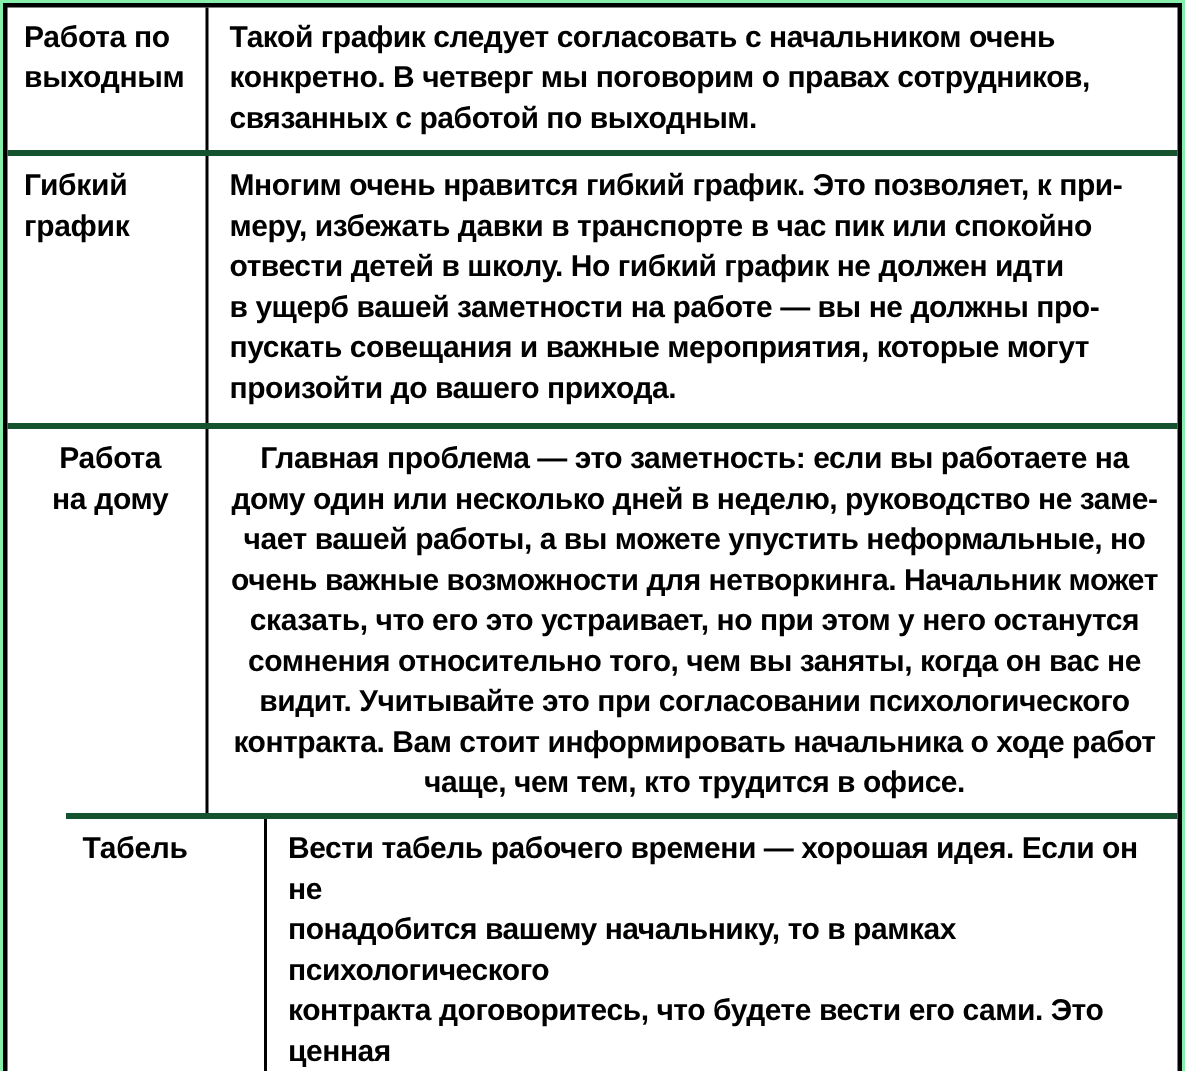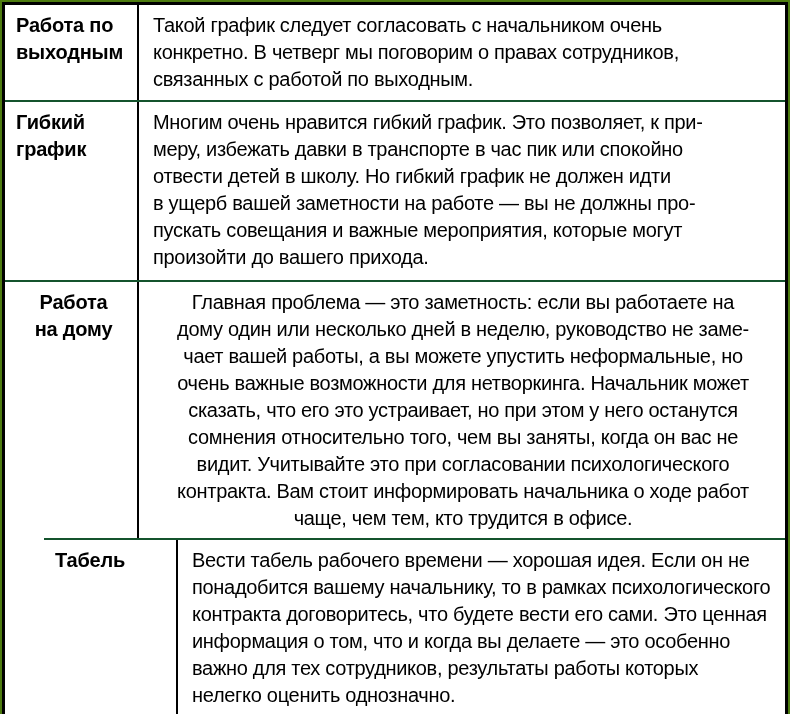--- a/index.html
+++ b/index.html
@@ -5,58 +5,59 @@
   html, body {
     margin: 0;
     padding: 0;
     background: #ffffff;
   }
   .page {
     width: 790px;
     height: 714px;
     box-sizing: border-box;
     padding: 2px;
-    background: #4d7c0f;
+    background: #86efac;
     font-family: "Liberation Sans", "DejaVu Sans", sans-serif;
     color: #000000;
   }
   .ref-table {
     box-sizing: border-box;
     width: 100%;
     min-height: 708px;
     border: 3px solid #000000;
     display: flex;
     flex-direction: column;
     background: #ffffff;
   }
   .row {
     display: flex;
     align-items: stretch;
   }
   .row + .row {
-    border-top: 2px solid #14532d;
+    border-top: 4px solid #14532d;
   }
   .cell {
     box-sizing: border-box;
     white-space: pre-line;
     font-size: 20px;
     line-height: 27px;
   }
   .term {
     flex: 0 0 134px;
     width: 134px;
     border-right: 2px solid #000000;
     font-weight: bold;
     padding: 7px 6px 6px 11px;
     letter-spacing: -0.2px;
   }
   .def {
     flex: 1 1 auto;
     padding: 7px 12px 6px 14px;
     letter-spacing: -0.3px;
+    font-weight: bold;
   }
   .row-1 { min-height: 95px; }
   .row-2 { min-height: 178px; }
   .row-3 { min-height: 253px; text-align: center; }
   .row-4 { min-height: 172px; margin-left: 39px; }
 </style>
 </head>
 <body>
 
 <div class="page">

